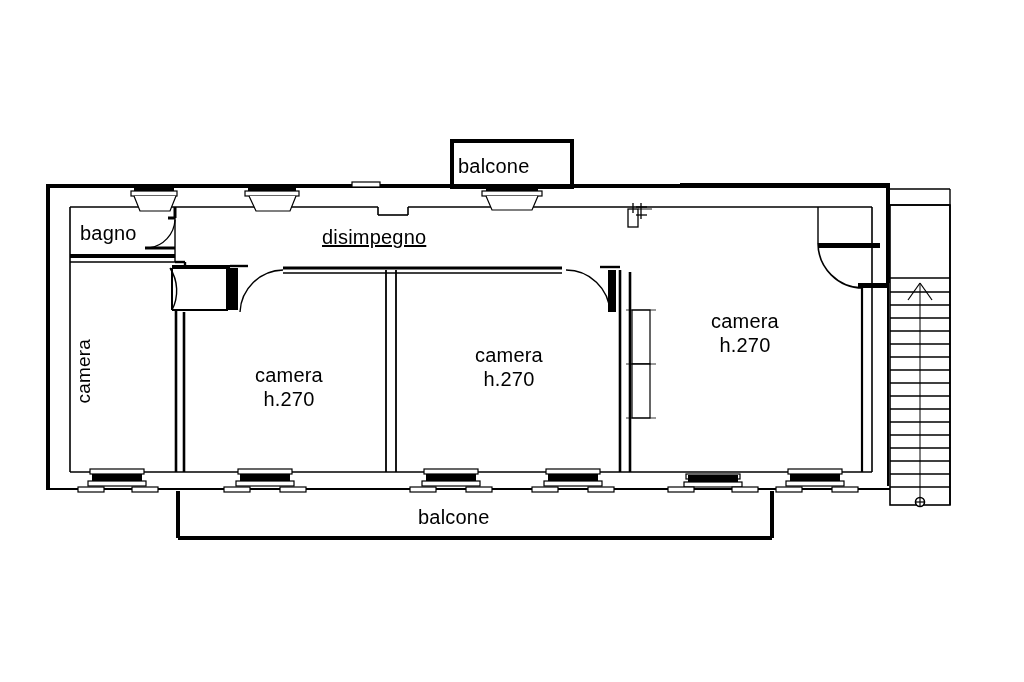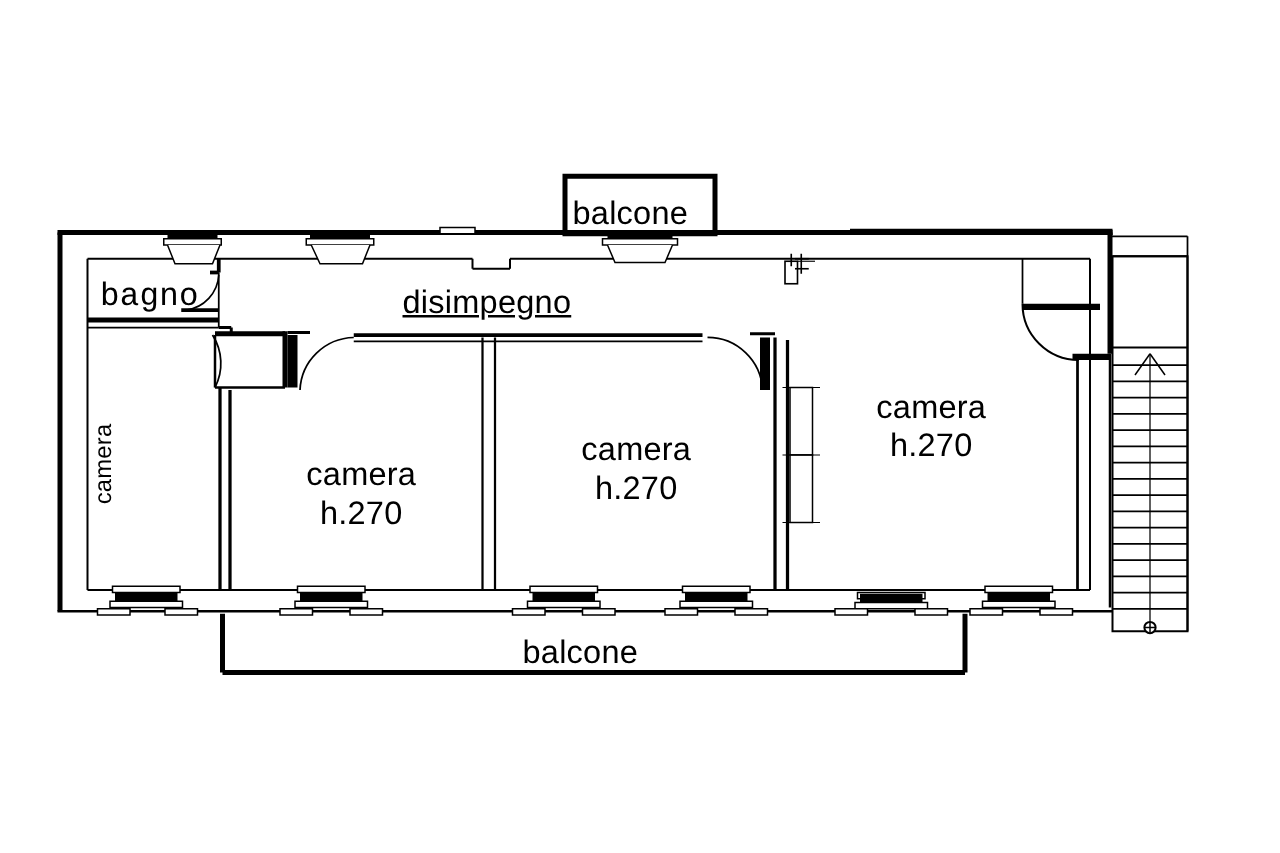--- a/index.html
+++ b/index.html
@@ -28,21 +28,21 @@
   }
   .room-label {
     position: absolute;
     font-family: "Liberation Sans", sans-serif;
     color: #000000;
     white-space: nowrap;
     line-height: 1.18;
     text-align: center;
     letter-spacing: 0.2px;
   }
-  .lbl-20 { font-size: 26px; text-align: center; }
+  .lbl-20 { font-size: 20px; text-align: center; }
   .lbl-19 { font-size: 19px; }
   .rot90 {
     transform: rotate(-90deg);
     transform-origin: 50% 50%;
   }
   .two-line span { display: block; }
 </style>
 </head>
 <body>
 
@@ -270,21 +270,21 @@
     </g>
 
     <g>
       <path d="M 178 491 L 178 538" stroke="#000000" stroke-width="4" fill="none"></path>
       <path d="M 178 538 L 772 538" stroke="#000000" stroke-width="4" fill="none"></path>
       <path d="M 772 538 L 772 491" stroke="#000000" stroke-width="4" fill="none"></path>
     </g>
 
   </svg>
 
-  <div class="room-label lbl-20" style="left:80px; top:222px;font-family:Liberation Mono, monospace;">bagno</div>
+  <div class="room-label lbl-20" style="left:80px; top:222px;">bagno</div>
 
   <div class="room-label lbl-20" style="left:322px; top:226px;text-decoration:underline;">disimpegno</div>
 
   <div class="room-label lbl-20" style="left:458px; top:155px;">balcone</div>
 
   <div class="room-label lbl-20" style="left:418px; top:506px;">balcone</div>
 
   <div class="room-label lbl-19 rot90" style="left:84px; top:360px; width:90px; margin-left:-45px;">camera</div>
 
   <div class="room-label lbl-20 two-line" style="left:224px; top:364px; width:130px;">

